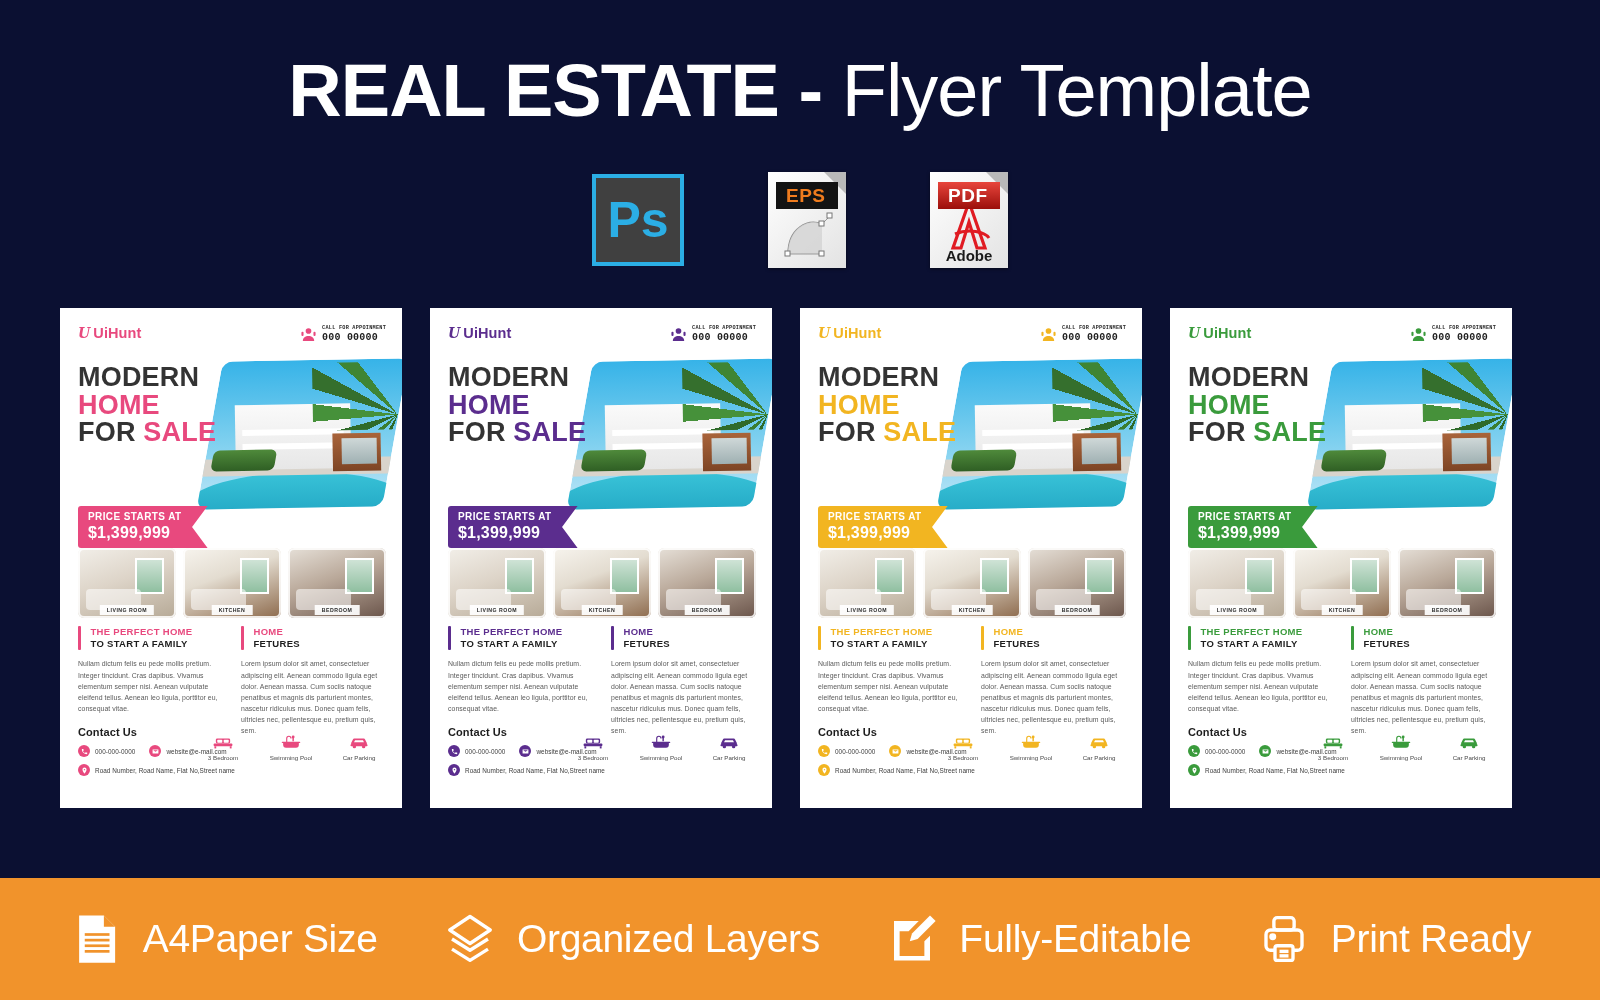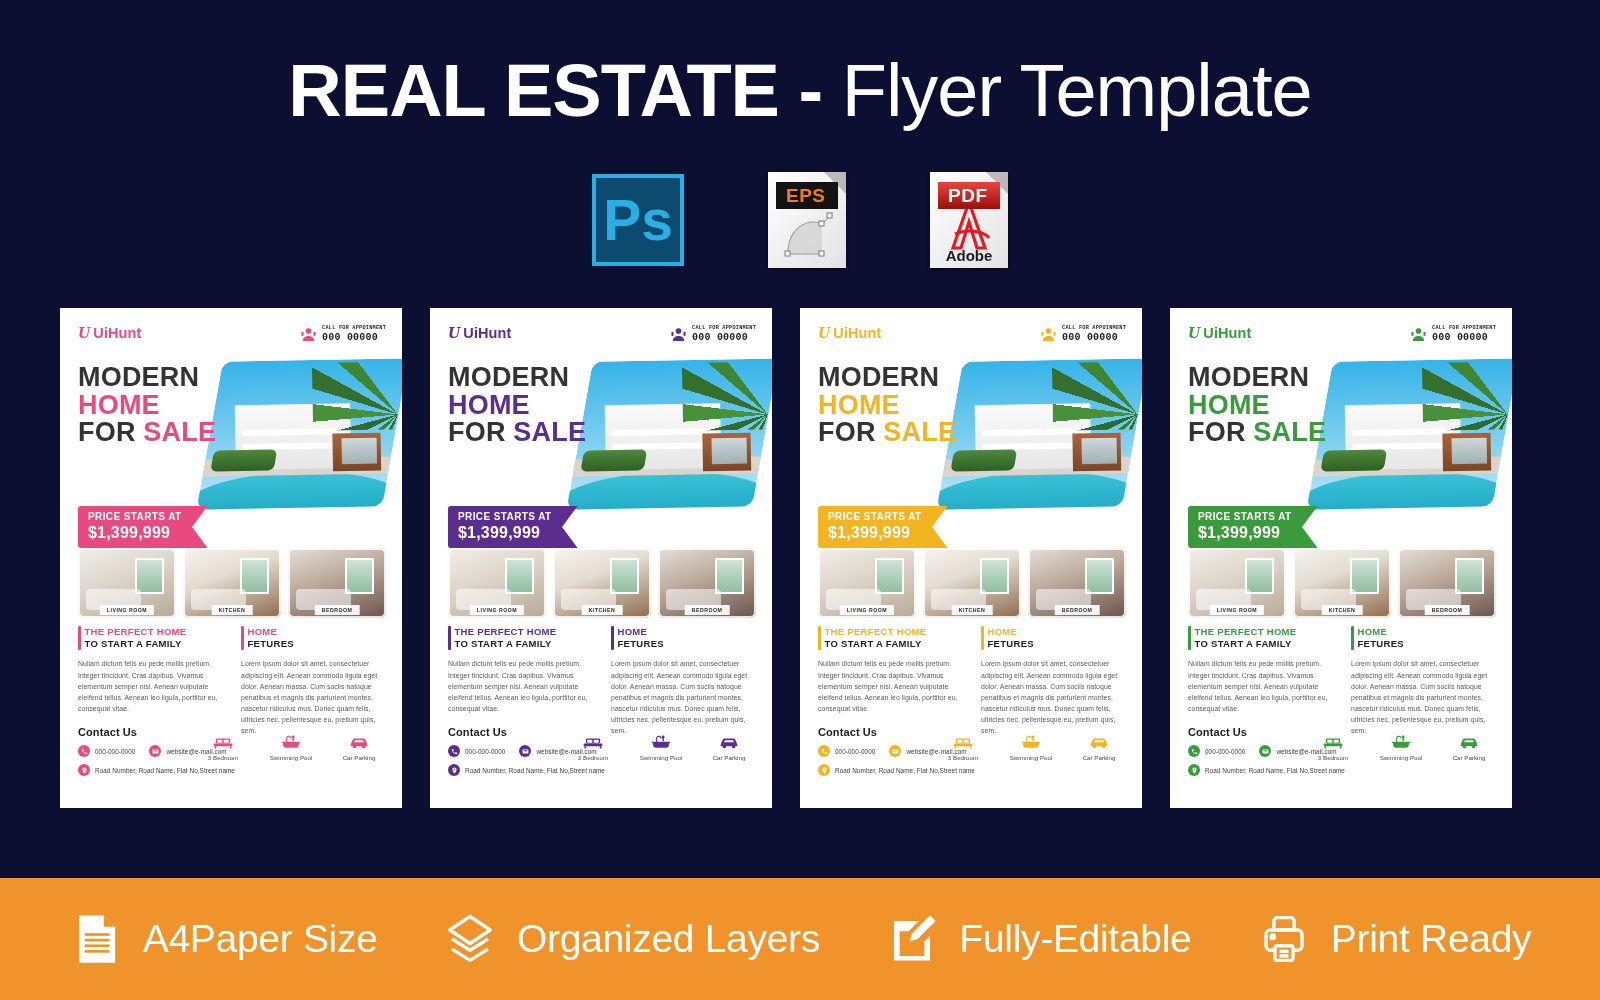--- a/index.html
+++ b/index.html
@@ -30,25 +30,25 @@
   
   .formats {
     position: absolute; top: 172px; left: 0; width: 1600px;
     display: flex; justify-content: center; align-items: center;
     gap: 84px;
   }
   .fmt { position: relative; }
 
   .fmt-ps {
     width: 92px; height: 92px;
-    background: #0c4a6e;
+    background: #404040;
     border: 4px solid #2BAEE5;
     display: flex; align-items: center; justify-content: center;
     color: #2BAEE5;
-    font-size: 57px; font-weight: 700;
+    font-size: 50px; font-weight: 700;
     font-family: "Liberation Sans", sans-serif;
   }
   .fmt-ai {
     width: 92px; height: 92px;
     background: #2A1206;
     border: 4px solid #F07C1E;
     display: flex; align-items: center; justify-content: center;
     color: #F07C1E;
     font-size: 50px; font-weight: 700;
   }
@@ -215,21 +215,21 @@
     padding: 2px 7px;
     white-space: nowrap;
   }
 
   
   .sections {
     position: absolute; top: 318px; left: 18px; right: 16px;
     display: flex; gap: 18px;
   }
   .col { flex: 1 1 0; }
-  .sec-h { display: flex; gap: 4px; align-items: stretch; }
+  .sec-h { display: flex; gap: 10px; align-items: stretch; }
   .sec-bar { width: 2.5px; flex: 0 0 auto; border-radius: 1px; }
   .sec-h .ht { line-height: 1.28; }
   .sec-h .h1 { font-size: 9.5px; font-weight: 800; letter-spacing: .3px; }
   .sec-h .h2 { font-size: 9.5px; font-weight: 800; letter-spacing: .3px; color: #1d1d1d; }
   .body-p {
     margin-top: 8px;
     font-size: 6.9px; line-height: 1.62; color: #5a5a5a;
     letter-spacing: .05px;
   }
 

